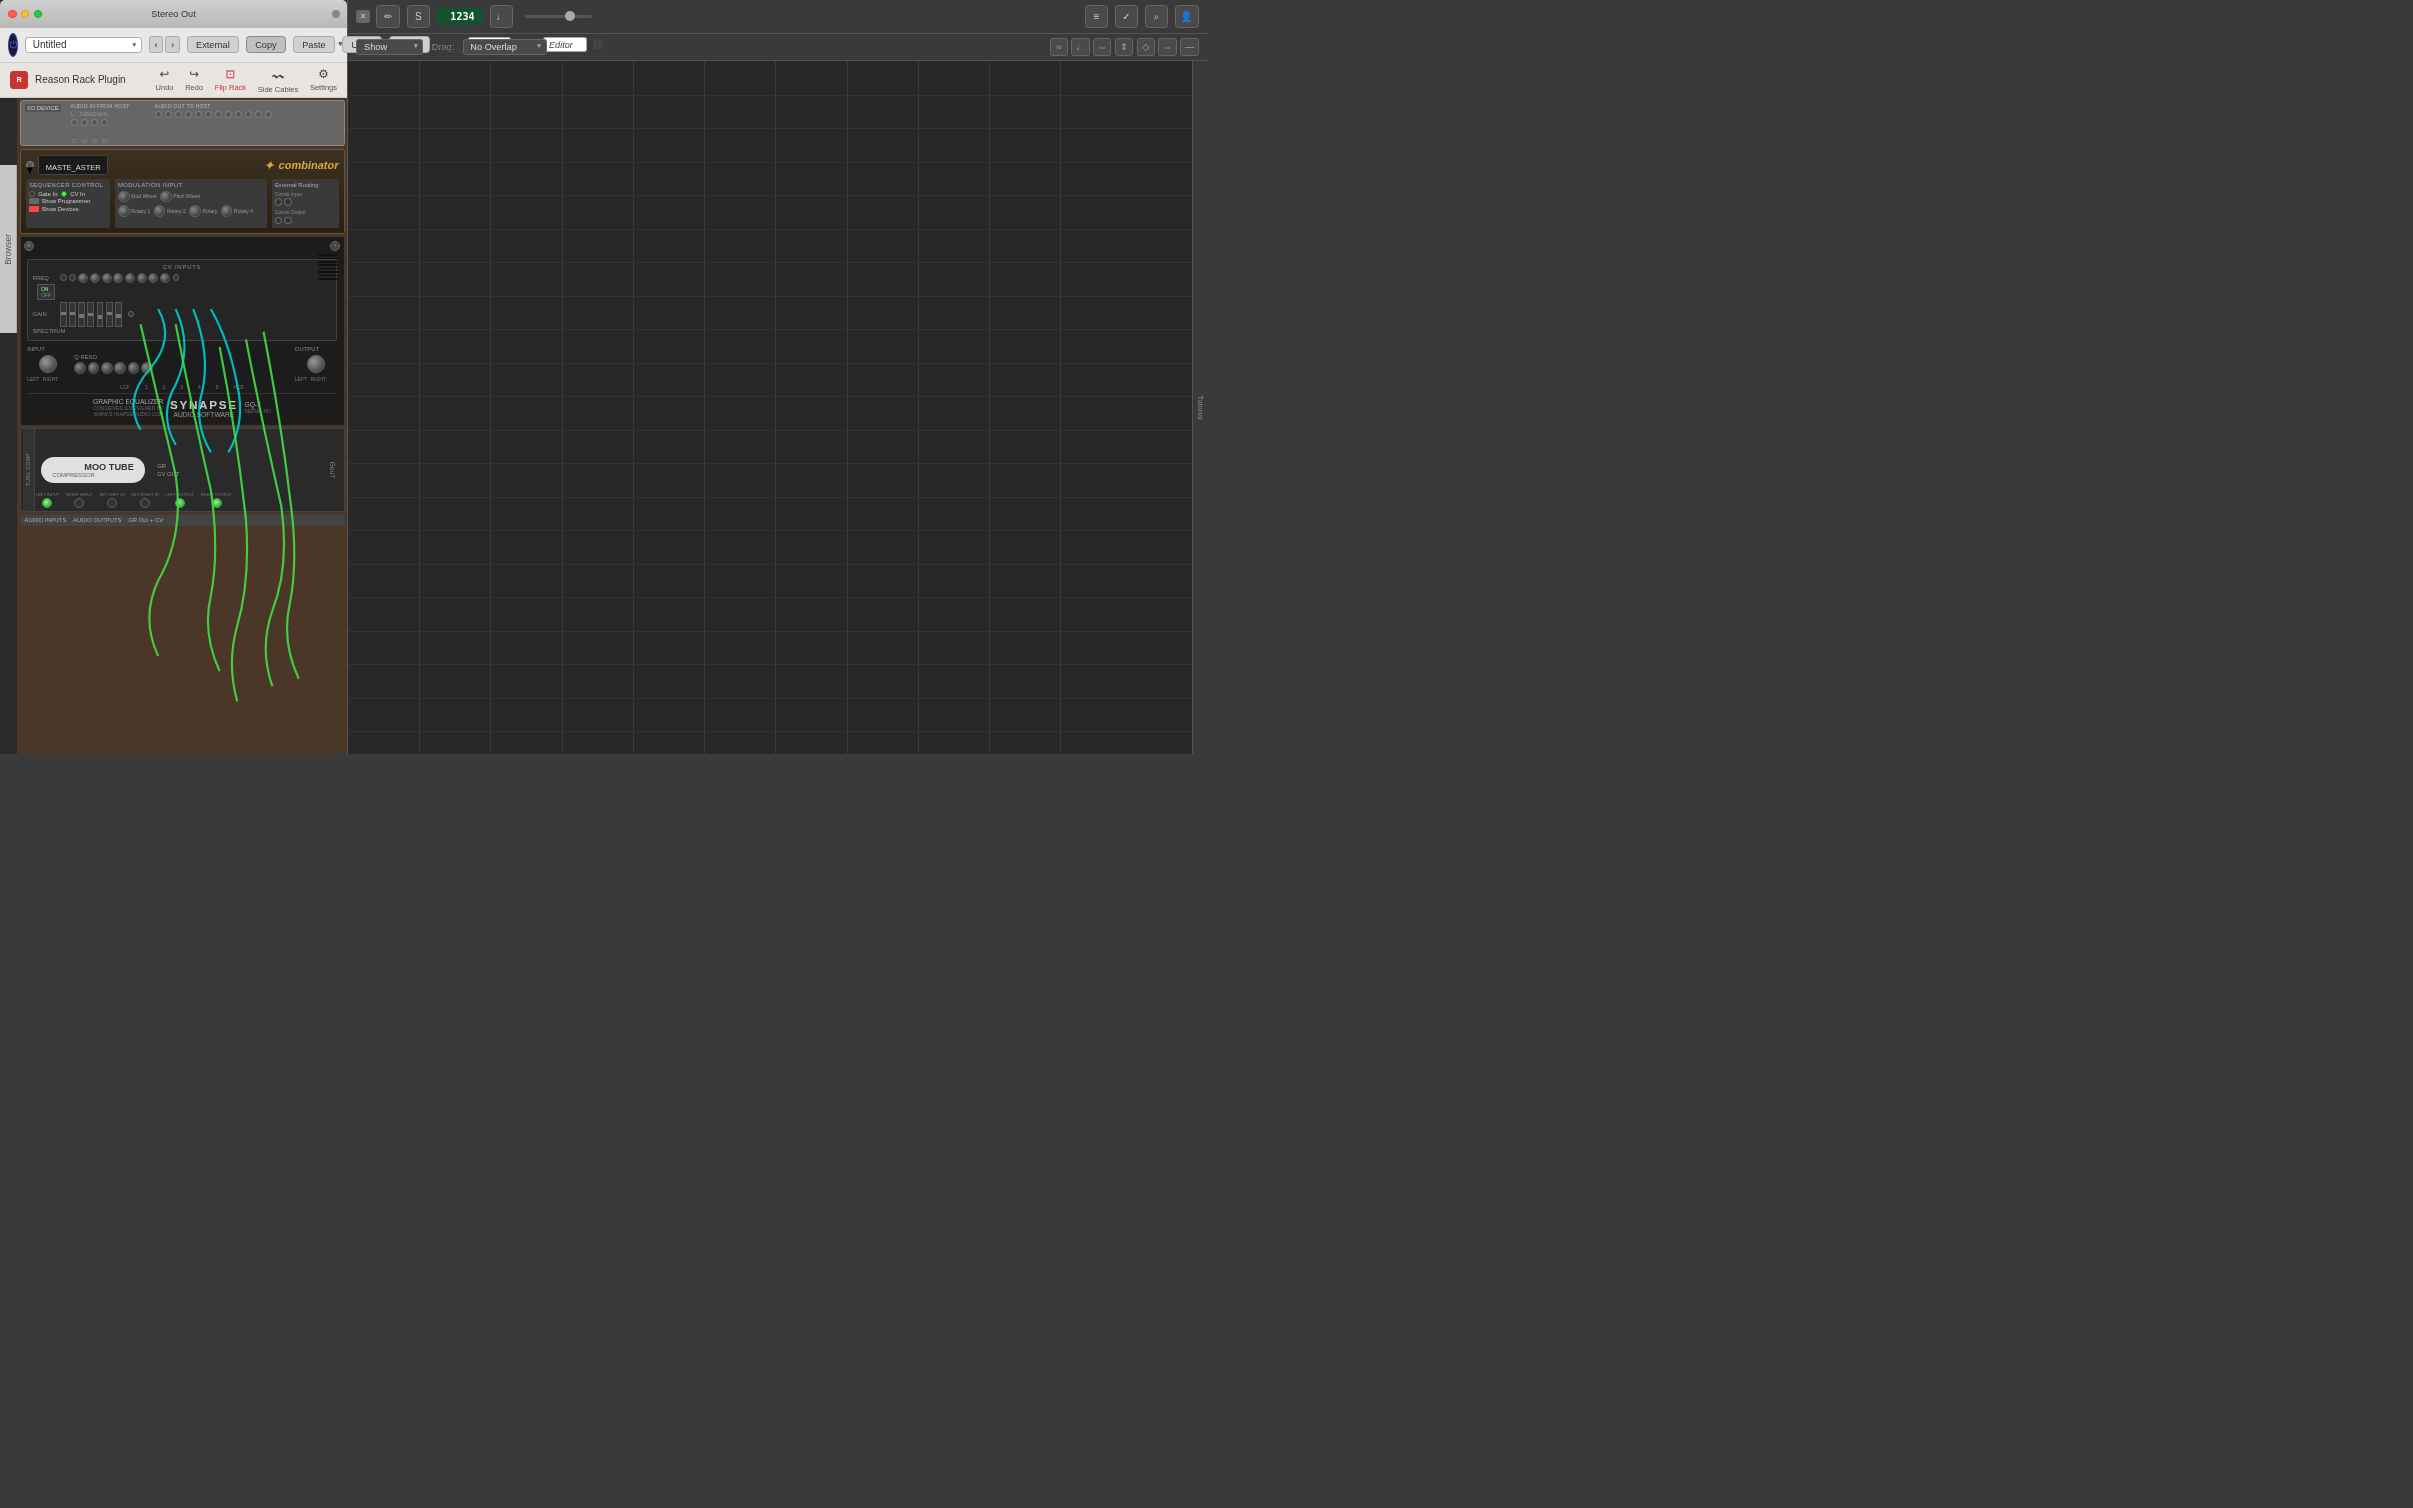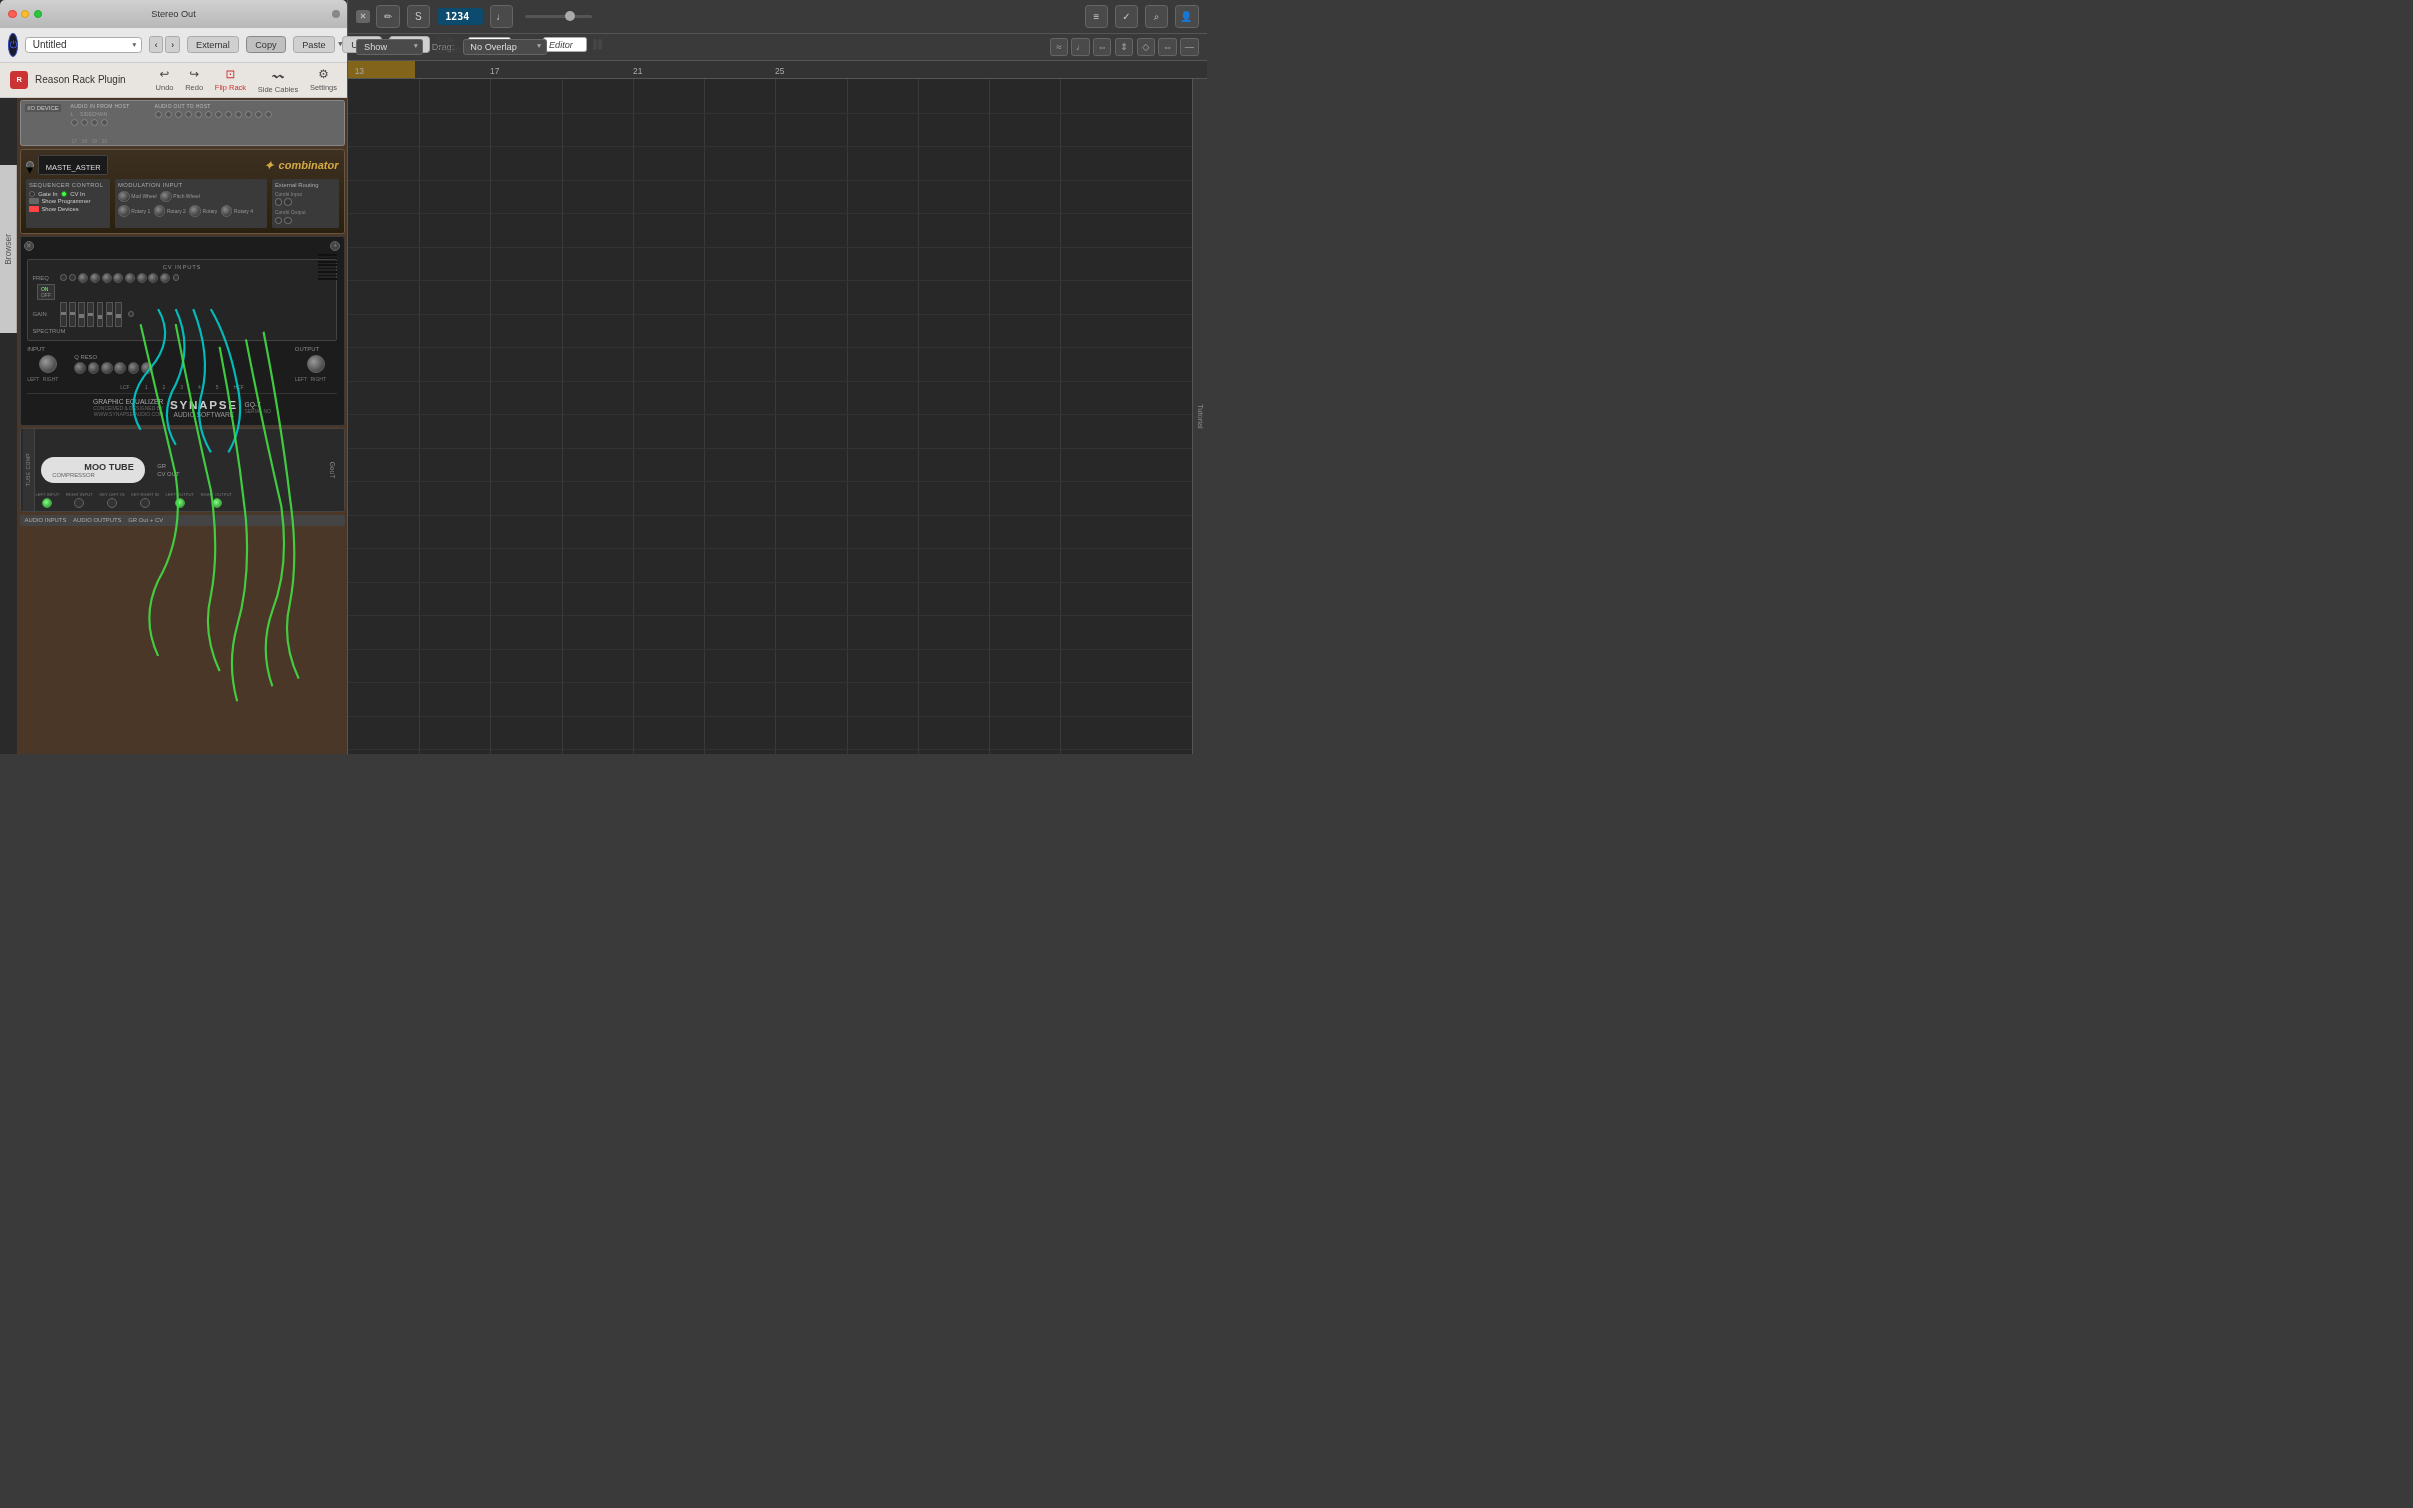--- a/index.html
+++ b/index.html
@@ -295,29 +295,29 @@
       border-radius: 3.4px;
       display: flex;
       align-items: center;
       justify-content: center;
       font-size: 10px;
       color: #ccc;
       cursor: pointer;
       border: 0.8px solid #666;
     }
     .counter-display {
-      background: #0c4a6e;
+      background: #14532d;
       border-radius: 3.4px;
       padding: 3.4px 8.4px;
       color: white;
       font-size: 10px;
       font-weight: bold;
       font-family: monospace;
       min-width: 46px;
-      text-align: left;
+      text-align: right;
     }
     .daw-btn {
       width: 23.5px;
       height: 23.5px;
       background: #4a4a4a;
       border-radius: 3.4px;
       display: flex;
       align-items: center;
       justify-content: center;
       font-size: 10px;
@@ -953,27 +953,20 @@
       </div>
       <div class="smart-tool-btn">
         <span>⇔</span>
       </div>
       <div class="smart-tool-btn">
         <span>—</span>
       </div>
     </div>
   </div>
 
-  <div class="timeline-ruler">
-    <div class="ruler-highlight" style="left:0;width:67px;"></div>
-    <span class="ruler-label" style="left:6.7px;">13</span>
-    <span class="ruler-label" style="left:142px;">17</span>
-    <span class="ruler-label" style="left:285px;">21</span>
-    <span class="ruler-label" style="left:427px;">25</span>
-  </div>
 
   <div class="daw-content">
 
     <div class="grid-line-v" style="left:71px;"></div>
     <div class="grid-line-v" style="left:142px;"></div>
     <div class="grid-line-v" style="left:214px;"></div>
     <div class="grid-line-v" style="left:285px;"></div>
     <div class="grid-line-v" style="left:356px;"></div>
     <div class="grid-line-v" style="left:427px;"></div>
     <div class="grid-line-v" style="left:499px;"></div>

